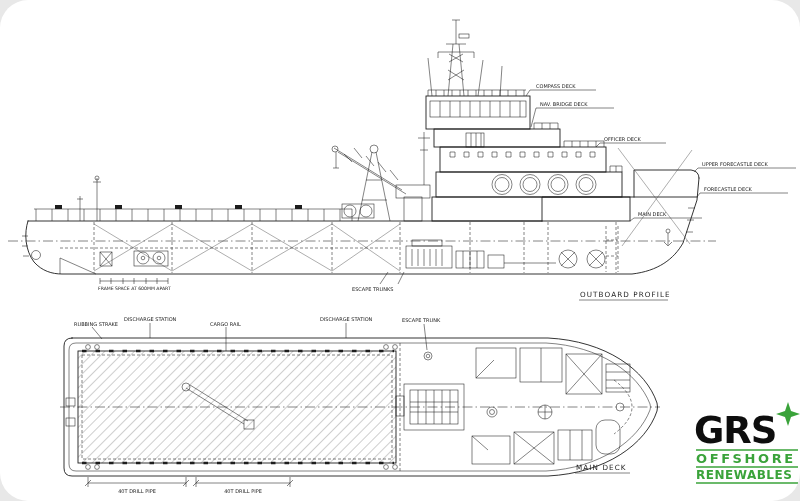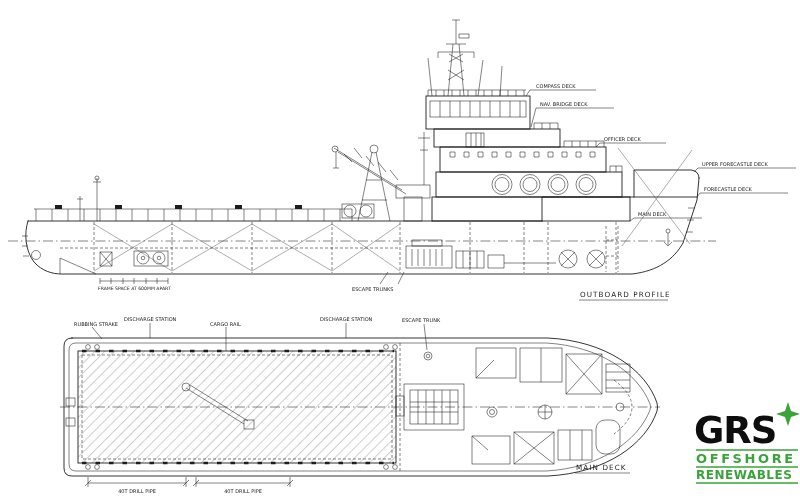--- a/index.html
+++ b/index.html
@@ -1,17 +1,17 @@
 <!DOCTYPE html>
 <html style="--paper: #ffffff; --ink: #1d1d1d; --green: #3aa33a;"><head>
 <meta charset="utf-8">
 <style>
   html,body{margin:0;padding:0;background:#e8e8e8;}
   .stage{position:relative;width:800px;height:501px;background:var(--paper,#ffffff);
-         font-family:"DejaVu Sans",sans-serif;overflow:hidden;}
+         font-family:"DejaVu Sans",sans-serif;overflow:hidden;border-radius:28px;}
   svg{display:block;}
   .ln{fill:none;stroke:var(--ink,#1d1d1d);stroke-width:0.9;stroke-linecap:square;}
   .thin{fill:none;stroke:var(--ink,#1d1d1d);stroke-width:0.55;}
   .xthin{fill:none;stroke:#4a4a4a;stroke-width:0.45;}
   .dash{stroke-dasharray:3 2;}
   .dashdot{fill:none;stroke:var(--ink,#1d1d1d);stroke-width:0.55;stroke-dasharray:10 3 1.5 3;}
   .solid{fill:var(--ink,#1d1d1d);stroke:none;}
   .heavydash{fill:none;stroke:var(--ink,#1d1d1d);stroke-width:2.6;stroke-dasharray:4.5 9;}
   text{font-family:"DejaVu Sans",sans-serif;fill:var(--ink,#1d1d1d);stroke:none;}
   .lbl{font-size:5px;}

